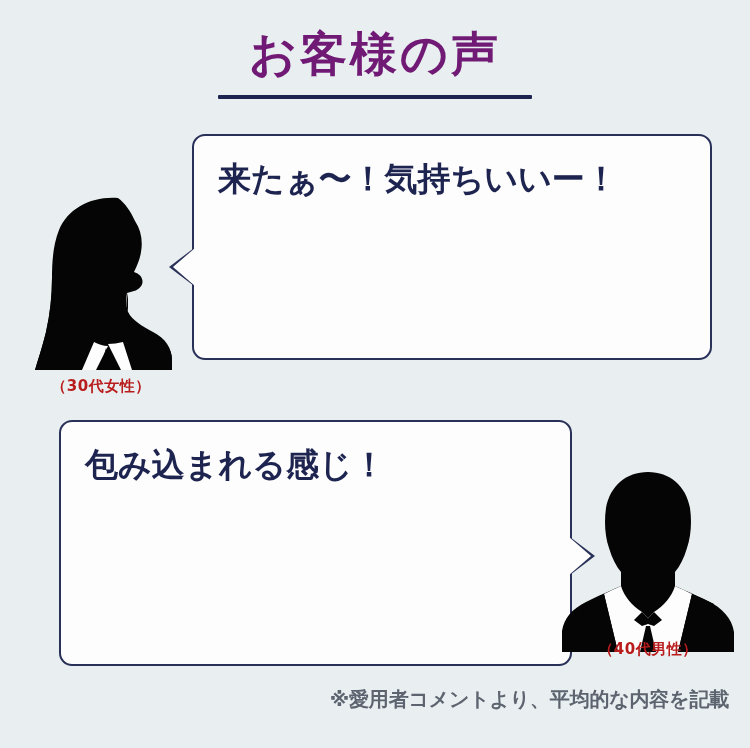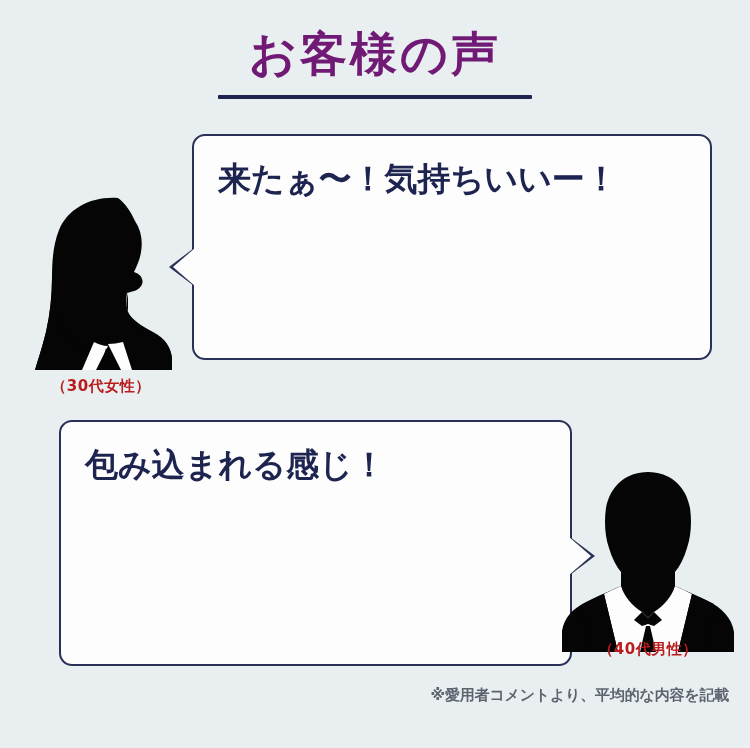--- a/index.html
+++ b/index.html
@@ -158,21 +158,21 @@
     left: 558px;
     top: 640px;
     width: 180px;
   }
 
   
   .footnote {
     position: absolute;
     right: 21px;
     top: 686px;
-    font-size: 15px;
+    font-size: 20px;
     font-weight: bold;
     color: #5d6470;
     letter-spacing: -0.2px;
     white-space: nowrap;
   }
 </style>
 </head>
 <body>
 
 <div class="title-block">

